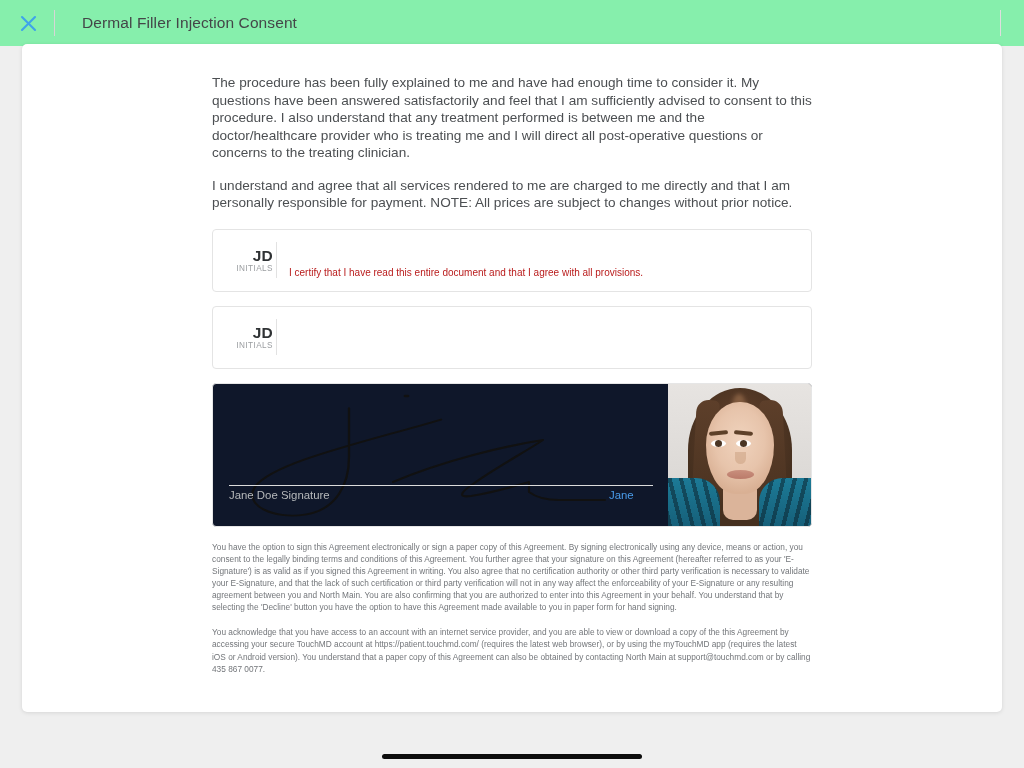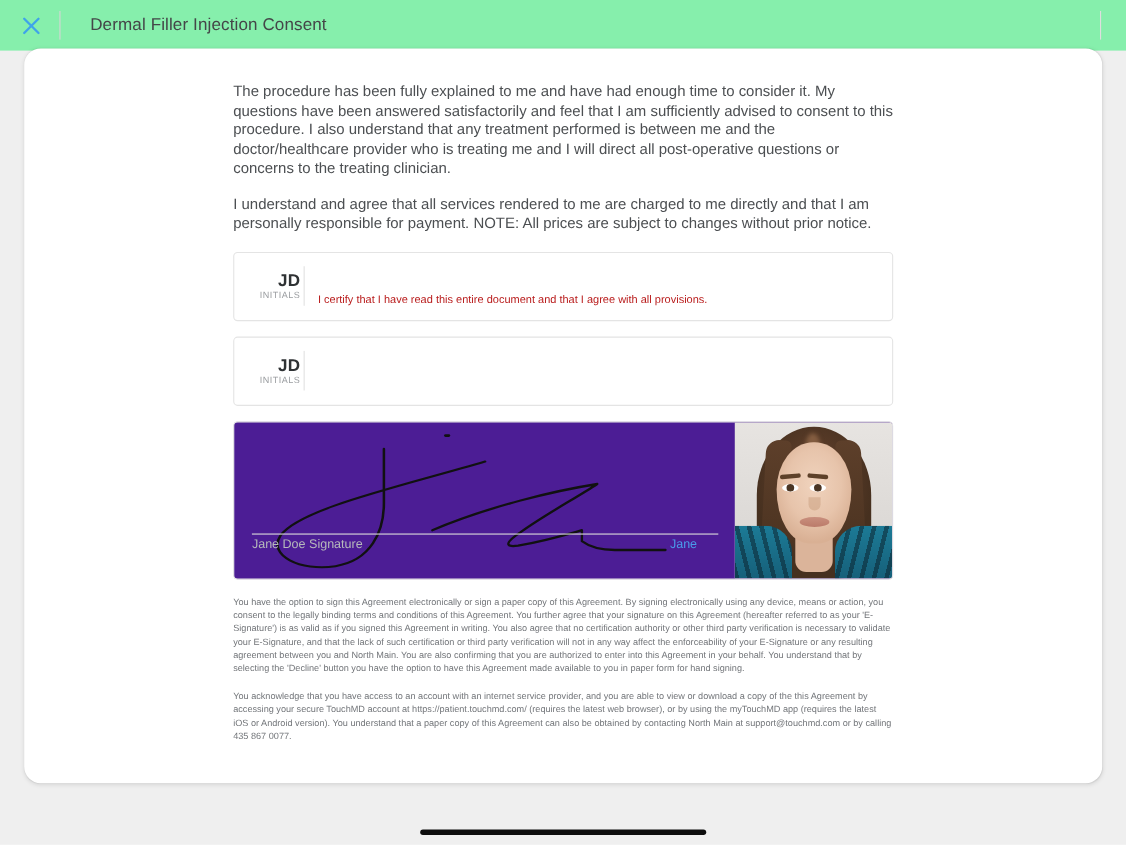--- a/index.html
+++ b/index.html
@@ -63,21 +63,21 @@
   }
 
   
   .doc-card {
     position: absolute;
     left: 22px;
     top: 44px;
     width: 980px;
     height: 668px;
     background: #ffffff;
-    border-radius: 15px;
+    border-radius: 5px;
     box-shadow: 0 1px 4px rgba(0,0,0,0.10), 0 0 1px rgba(0,0,0,0.06);
     overflow: hidden;
   }
 
   .doc-inner {
     position: absolute;
     left: 190px;
     top: 30px;
     width: 600px;
   }
@@ -147,21 +147,21 @@
     margin-top: 16px;
     margin-bottom: 14px;
   }
 
   
   .sig-panel {
     position: relative;
     border: 1px solid #e6e6e6;
     border-radius: 4px;
     height: 144px;
-    background: #4c1d95;
+    background: #0f172a;
     overflow: hidden;
   }
 
   .sig-canvas {
     position: absolute;
     left: 0; top: 0;
     width: 456px;
     height: 142px;
   }
   .sig-canvas svg { display: block; }

